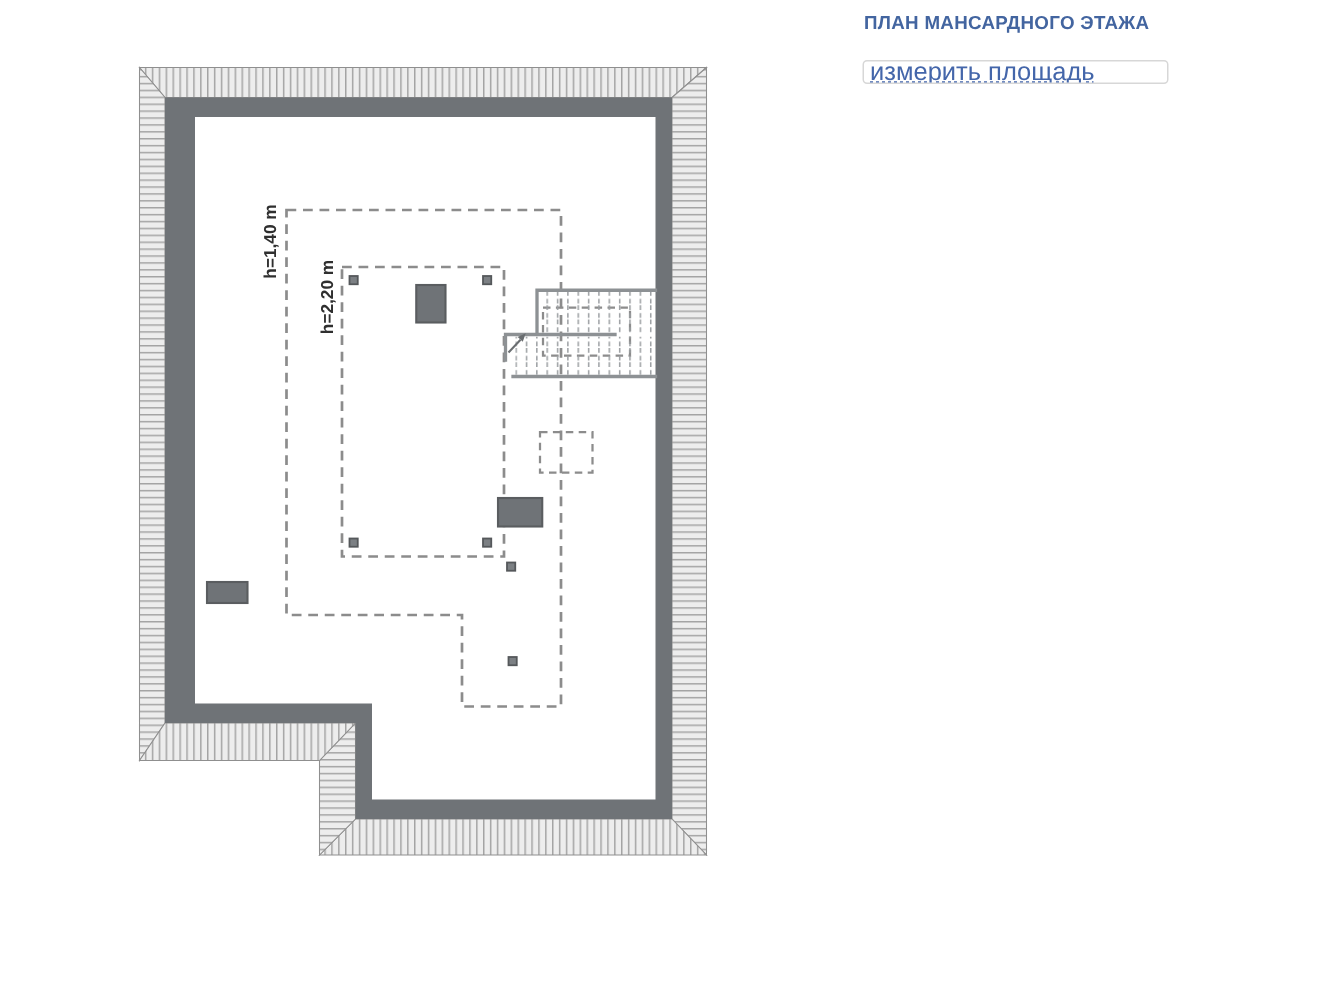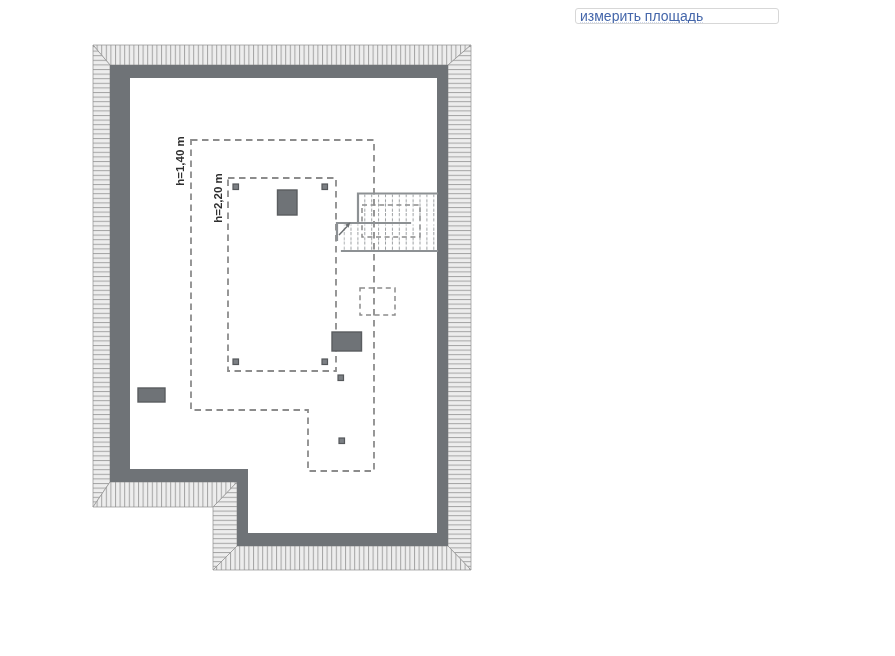--- a/index.html
+++ b/index.html
@@ -6,21 +6,21 @@
   .page{position:relative;width:895px;height:656px;background:#fff;overflow:hidden;
         font-family:"Liberation Sans",sans-serif;}
   .plan-svg{position:absolute;left:0;top:0;}
   .side-panel{position:absolute;left:575px;top:8px;width:206px;}
   .plan-title{margin:0 0 19px 1px;font-size:12.5px;font-weight:bold;color:#4365a0;
               letter-spacing:.2px;line-height:14px;}
   .measure-btn{box-sizing:border-box;width:204px;height:16px;background:#fff;
                border:1px solid #d7d7d7;border-radius:3px;padding:0 4px;
                margin-top:-1px;cursor:pointer;line-height:14px;white-space:nowrap;overflow:hidden;}
   .measure-btn:first-child{margin-top:0;}
-  .measure-link{font-size:14px;color:#4466aa;
+  .measure-link{font-size:17px;color:#4466aa;
                 text-decoration:underline dotted;text-underline-offset:2px;}
 </style>
 </head>
 <body>
 
 <div class="page">
 
   <svg class="plan-svg" width="520" height="620" viewBox="0 0 520 620">
     <defs>
       <pattern id="hatchV" patternUnits="userSpaceOnUse" width="4.6" height="12">
@@ -79,18 +79,19 @@
       <rect x="322" y="359" width="5.5" height="5.5"></rect>
       <rect x="338" y="375" width="5.5" height="5.5"></rect>
       <rect x="339" y="438" width="5.5" height="5.5"></rect>
     </g>
 
     <text transform="translate(184,161) rotate(-90)" text-anchor="middle" font-family="Liberation Sans, sans-serif" font-size="11.5" font-weight="bold" fill="#2f2f2f">h=1,40 m</text>
     <text transform="translate(222,198) rotate(-90)" text-anchor="middle" font-family="Liberation Sans, sans-serif" font-size="11.5" font-weight="bold" fill="#2f2f2f">h=2,20 m</text>
   </svg>
 
   <div class="side-panel">
+    <h1 class="plan-title">ПЛАН МАНСАРДНОГО ЭТАЖА</h1>
     <div class="measure-btn">
       <span class="measure-link">измерить площадь</span>
     </div>
   </div>
 
 </div>
 
 </body></html>

